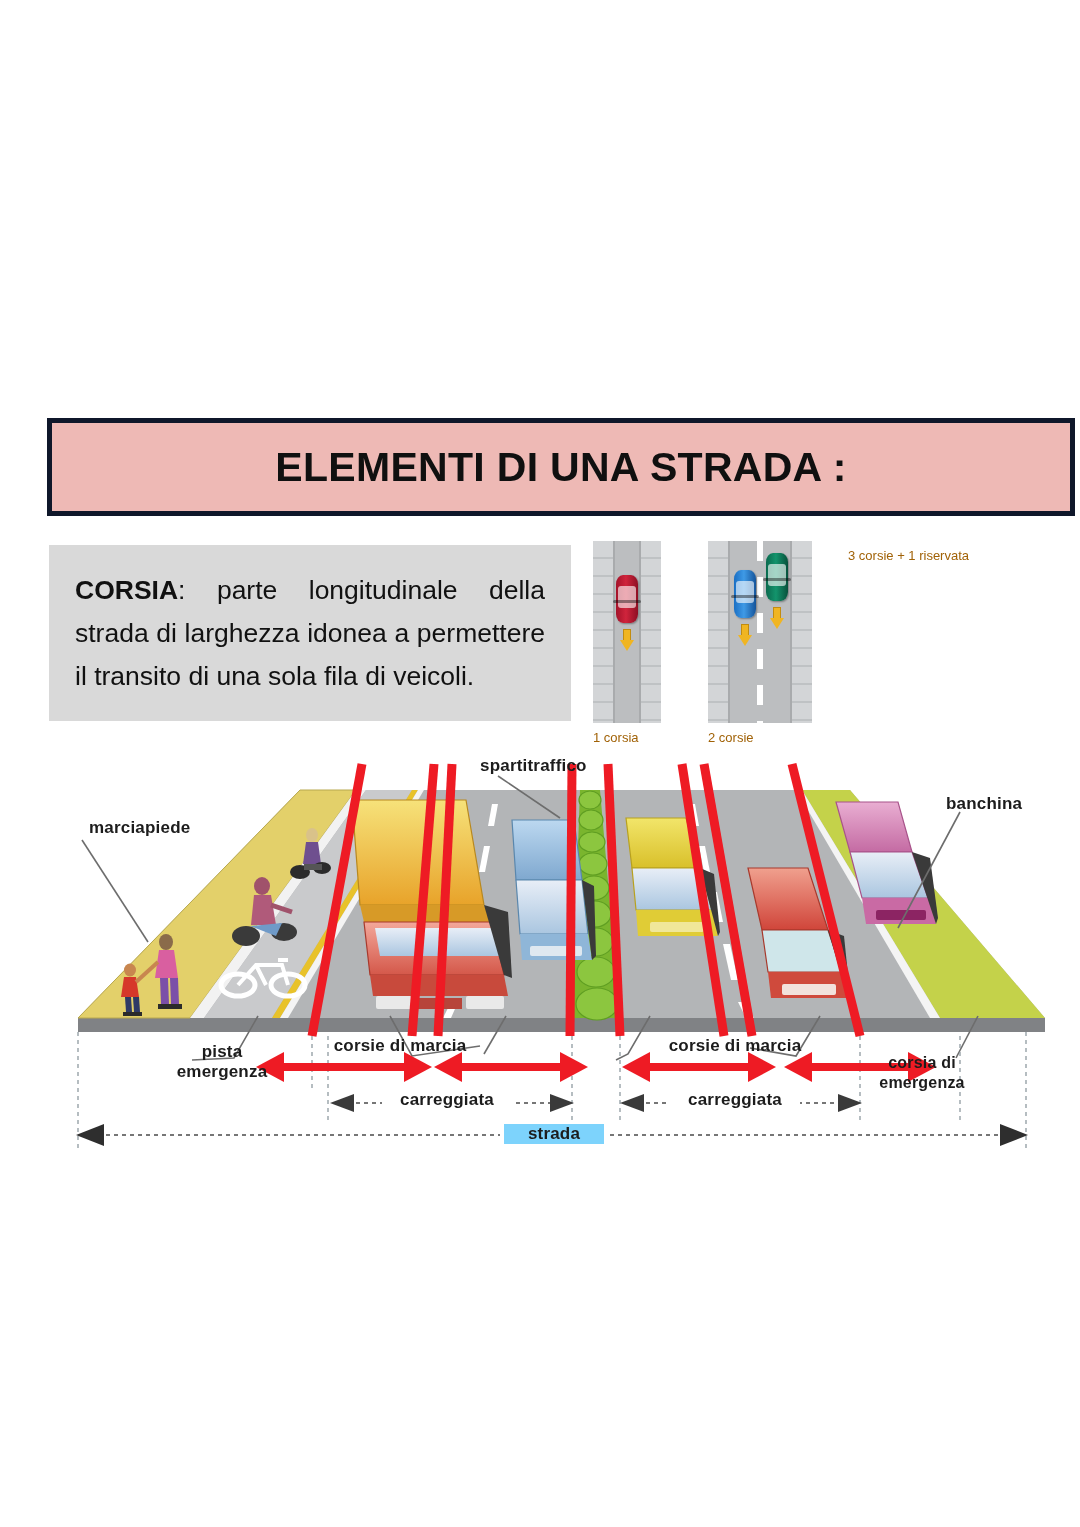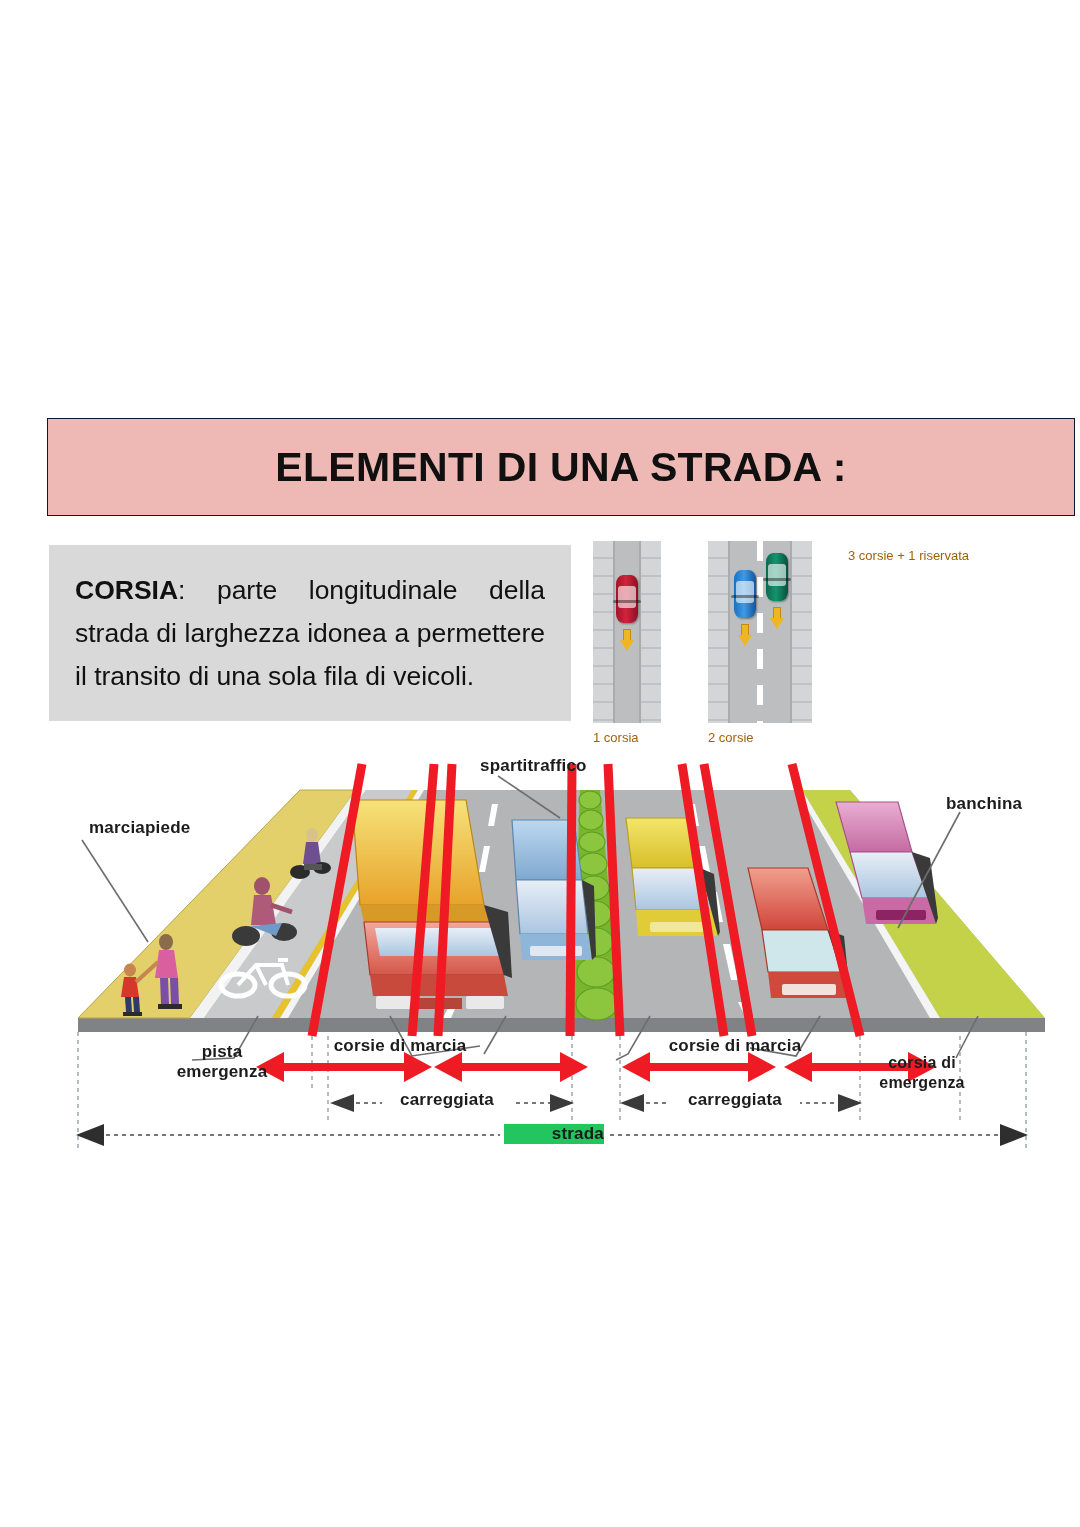--- a/index.html
+++ b/index.html
@@ -16,21 +16,21 @@
   }
 
   
   #title-banner {
     position: absolute;
     left: 47px;
     top: 418px;
     width: 1028px;
     height: 98px;
     background: #eeb9b5;
-    border: 1px solid #0f172a;
+    border: 5px solid #0f172a;
     box-sizing: border-box;
     display: flex;
     align-items: center;
     justify-content: center;
   }
   #title-text {
     font-size: 41px;
     font-weight: bold;
     color: #101010;
     letter-spacing: 0.3px;
@@ -512,14 +512,14 @@
 
   <div class="illus-label center" style="left:225px;top:276px;width:230px;">corsie di marcia</div>
   <div class="illus-label center" style="left:560px;top:276px;width:230px;">corsie di marcia</div>
 
   <div class="illus-label center" style="left:322px;top:330px;width:130px;background:#fff;">carreggiata</div>
   <div class="illus-label center" style="left:610px;top:330px;width:130px;background:#fff;">carreggiata</div>
 
   <div class="illus-label center small" style="left:812px;top:294px;width:100px;">corsia di</div>
   <div class="illus-label center small" style="left:806px;top:314px;width:112px;">emergenza</div>
 
-  <div class="illus-label center" style="left:444px;top:364px;width:100px;background:#22c55e;text-align:right;">strada</div>
+  <div class="illus-label center" style="left:444px;top:364px;width:100px;background:#7dd3fc;">strada</div>
 </div>
 
 </body></html>

